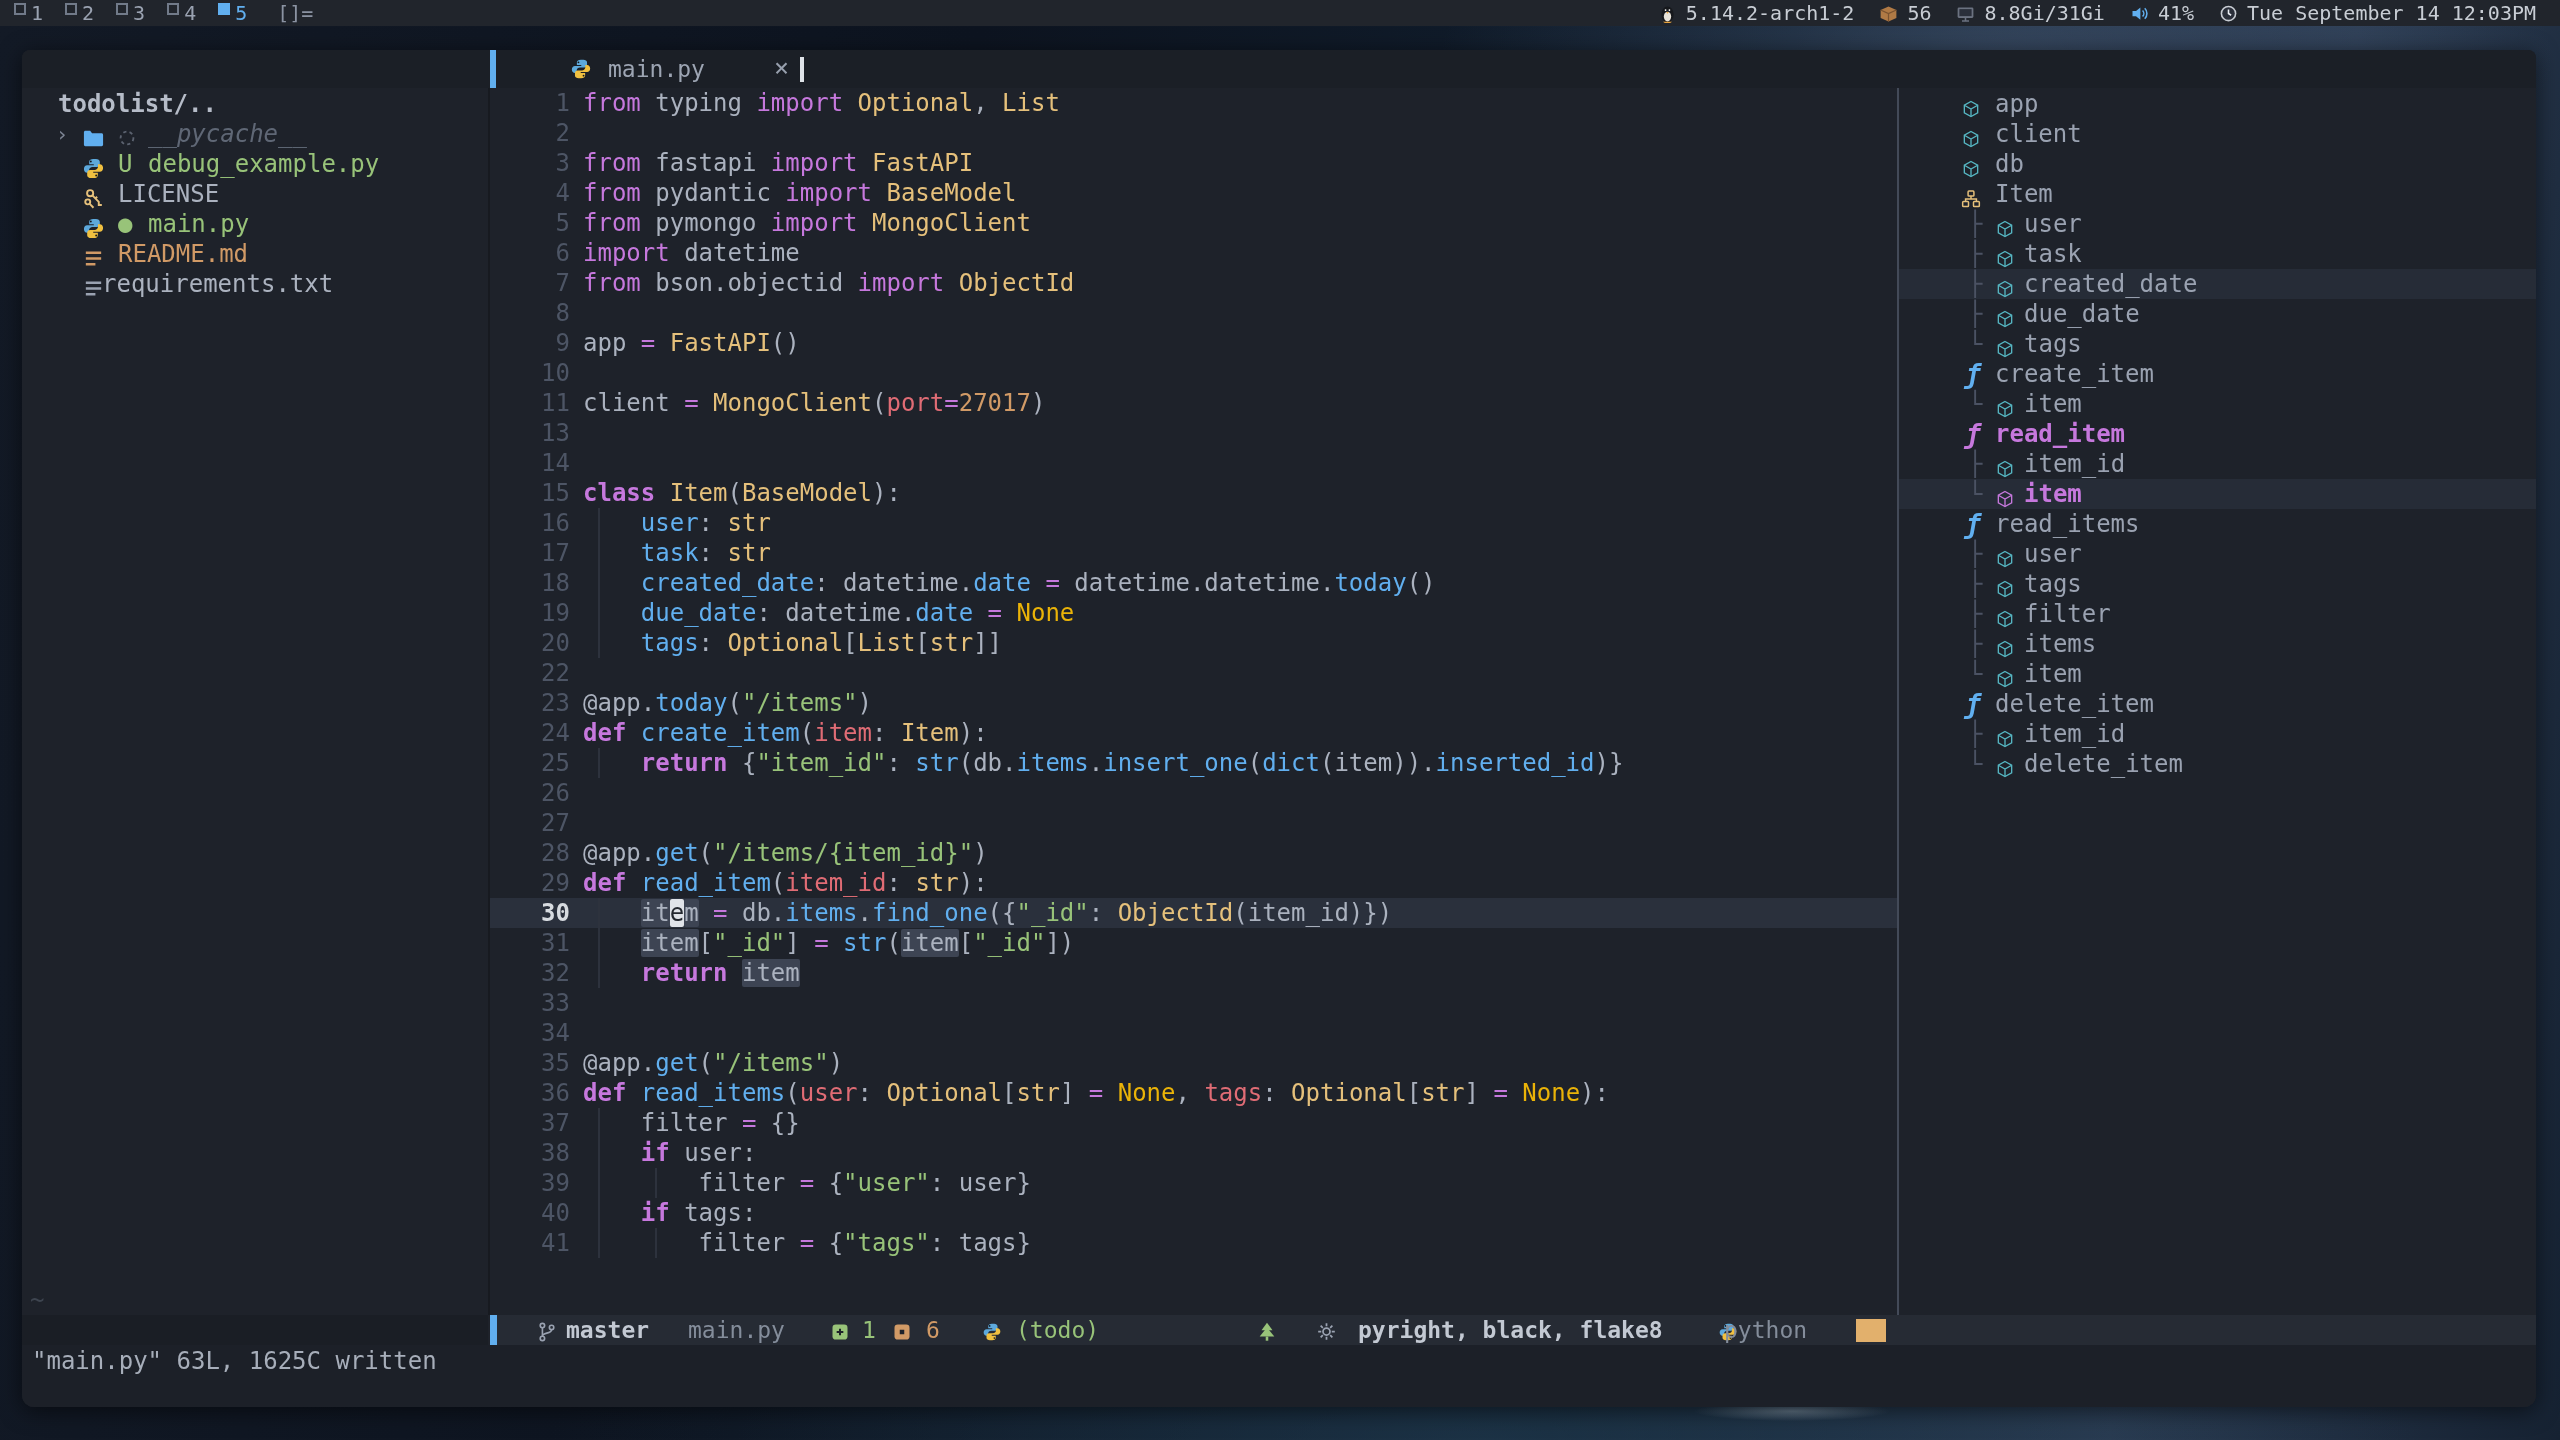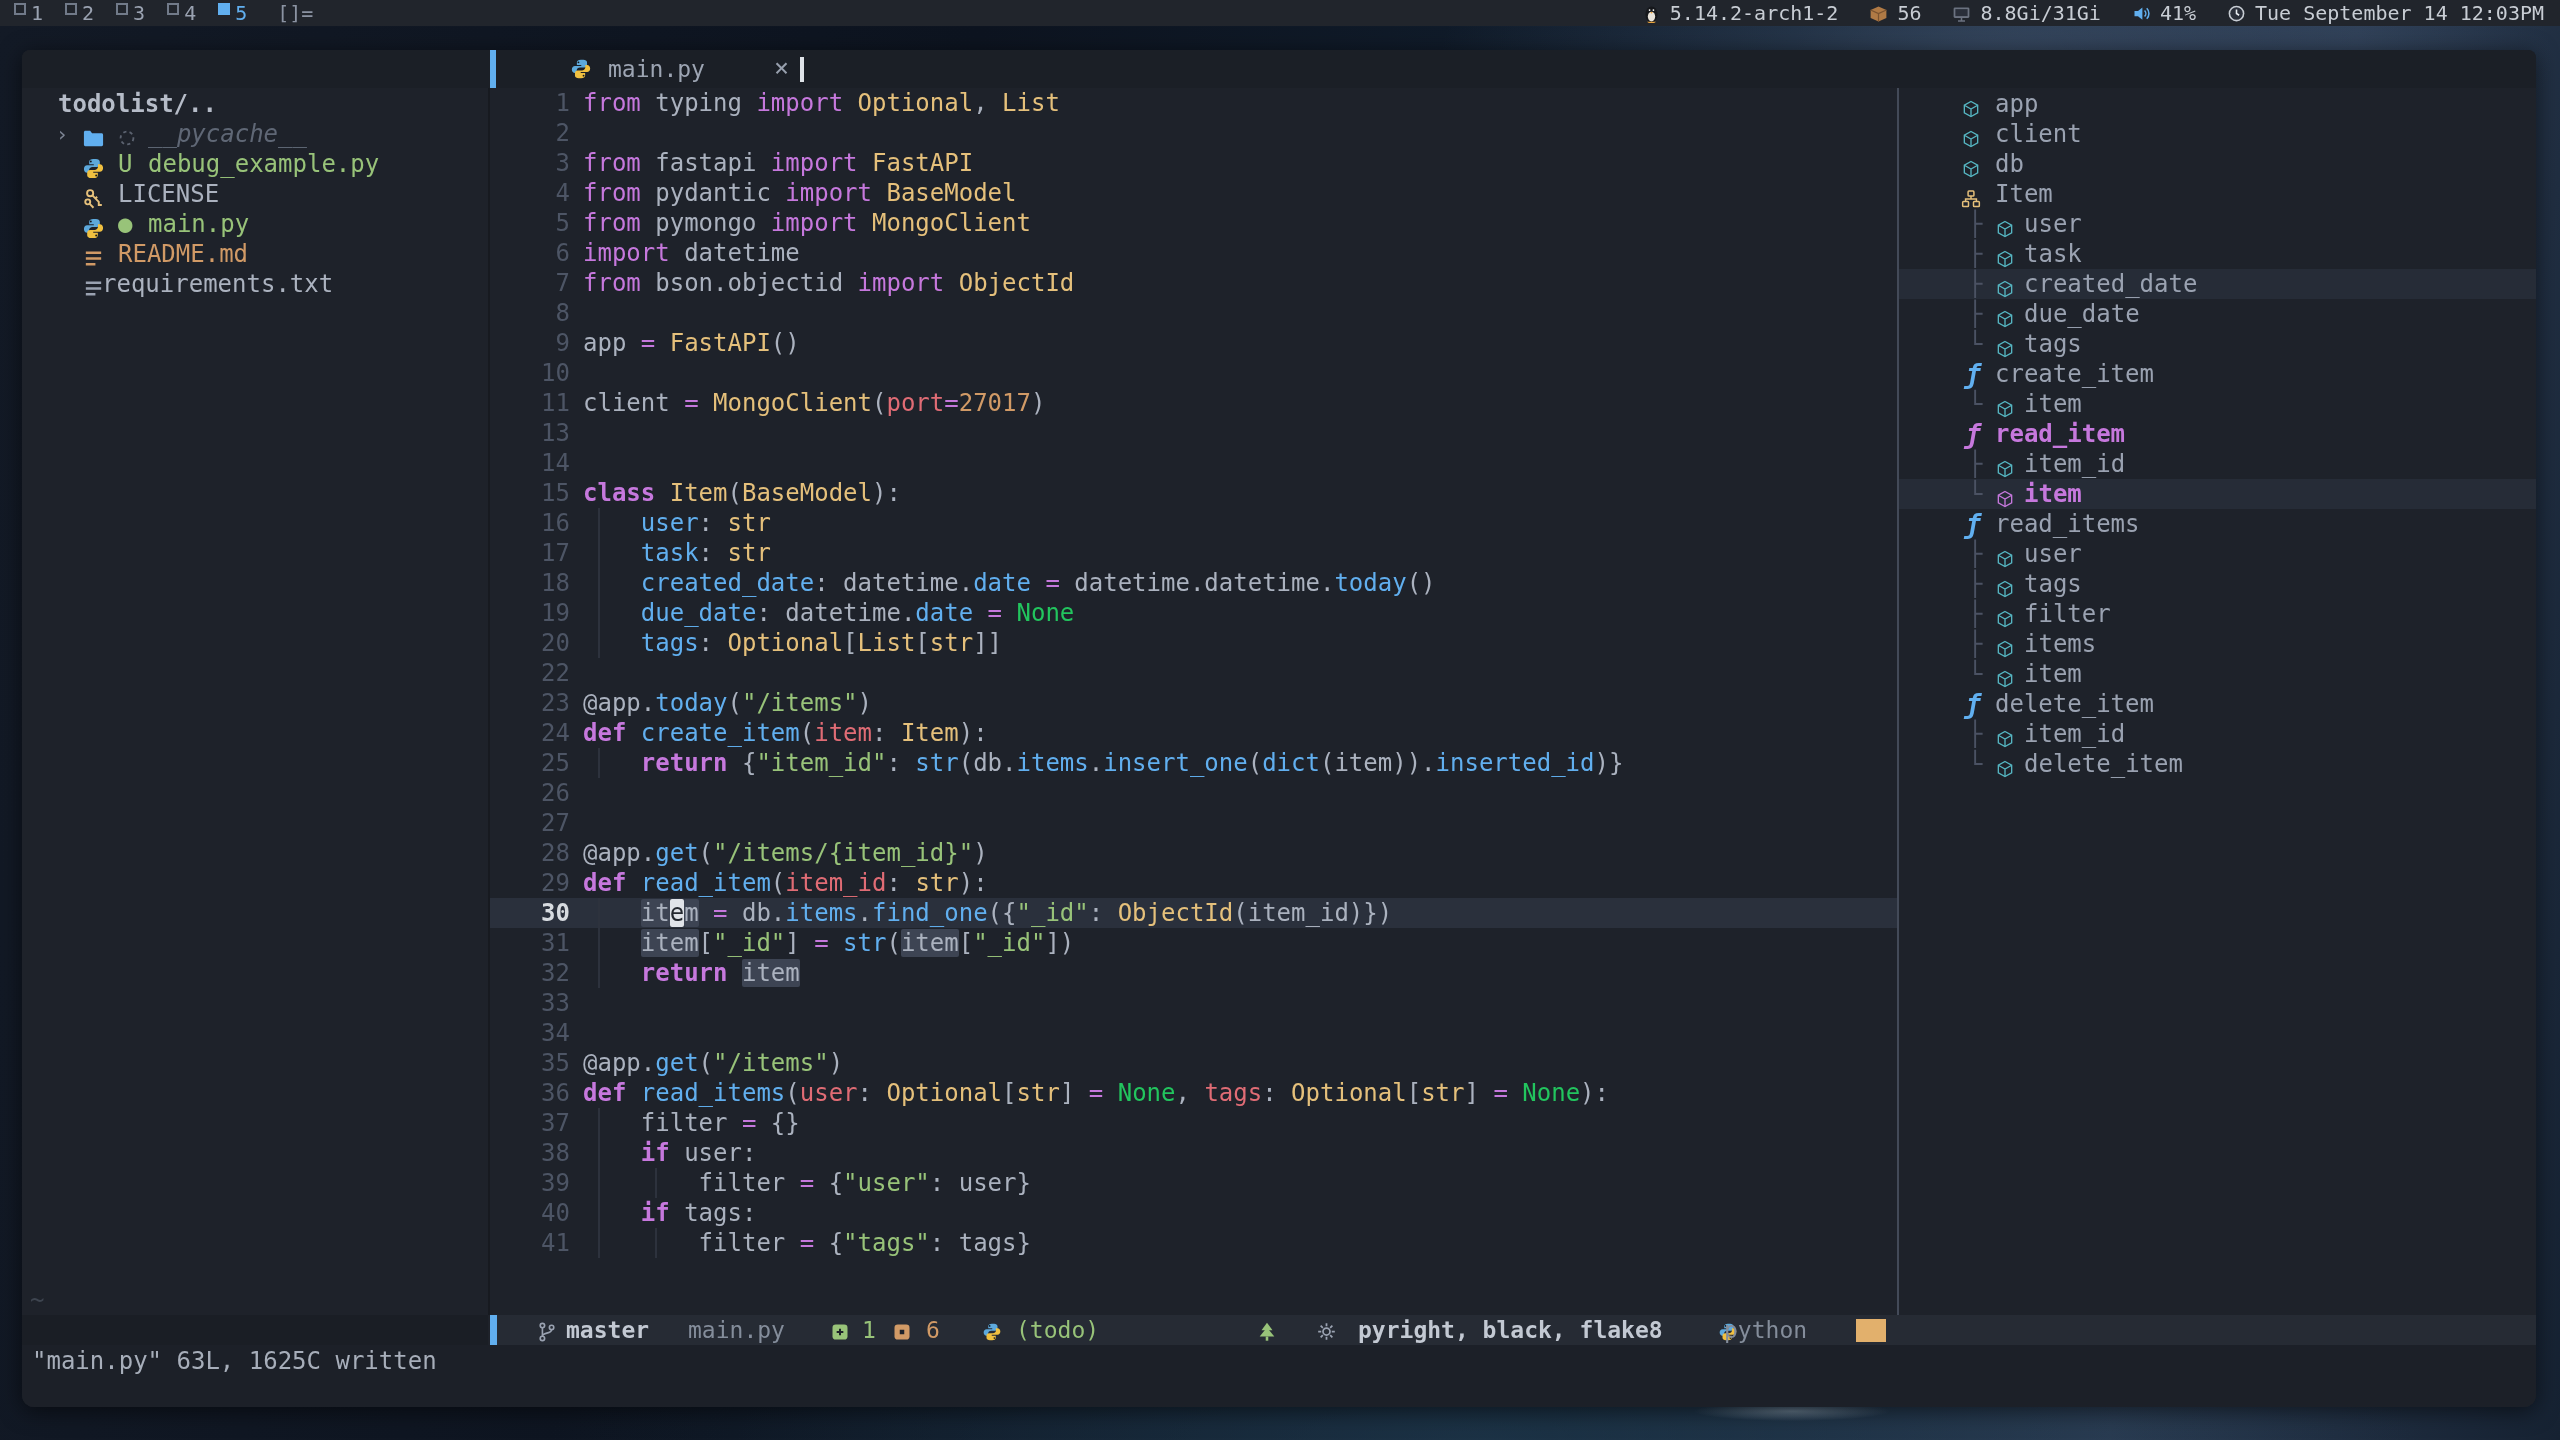--- a/index.html
+++ b/index.html
@@ -17,21 +17,21 @@
   
   .topbar{position:absolute;left:0;top:0;width:2560px;height:26px;background:#21252c;
     display:flex;align-items:center;color:#9aa2b1;font-size:20px;}
   .ws-group{display:flex;align-items:center;gap:22px;padding-left:14px;}
   .ws{display:flex;align-items:flex-start;gap:5px;cursor:default;}
   .ws .sq{width:8px;height:8px;margin-top:2px;border:2px solid #717a89;display:inline-block;}
   .ws.active{color:#61afef;}
   .ws.active .sq{border-color:#61afef;background:#61afef;}
   .ws .num{line-height:24px;}
   .layout-ind{margin-left:30px;color:#8b93a2;}
-  .tb-status{margin-left:auto;display:flex;align-items:center;gap:30px;padding-right:16px;color:#c8cdd4;}
+  .tb-status{margin-left:auto;display:flex;align-items:center;gap:24px;padding-right:24px;color:#c8cdd4;}
   .tb-mod{display:flex;align-items:center;gap:8px;}
   .icon{display:inline-flex;align-items:center;justify-content:center;vertical-align:middle;}
   
   .window{position:absolute;left:22px;top:50px;width:2514px;height:1357px;background:#1e222a;
     border-radius:8px 8px 12px 12px;box-shadow:0 4px 22px rgba(0,0,0,.55);overflow:hidden;}
   
   .tabline{position:absolute;left:0;top:0;right:0;height:38px;background:#1b1f26;}
   .offset-bar{position:absolute;left:468px;top:0;width:6px;height:38px;background:#61afef;}
   .tab{position:absolute;left:474px;top:0;height:38px;width:330px;display:block;}
   .tab .icon{position:absolute;left:74px;top:8px;}
@@ -52,21 +52,21 @@
   .vsep-right{position:absolute;left:1875px;top:38px;width:2px;height:1227px;background:#434a58;}
   
   .editor{position:absolute;left:468px;top:38px;width:1407px;height:1227px;overflow:hidden;font-size:24px;}
   .line{position:relative;height:30px;line-height:30px;white-space:pre;}
   .line.cursorline{background:#2a303c;}
   .lnum{position:absolute;left:0;top:0;width:80px;text-align:right;color:#4d5565;}
   .lnum-cur{color:#d7dbe0;font-weight:bold;}
   .code{position:absolute;left:93px;top:0;}
   .gd{position:absolute;top:0;bottom:0;width:2px;background:#2d323d;}
   .k{color:#c678dd}.K{color:#c678dd;font-weight:bold}.t{color:#e5c07b}.f{color:#61afef}
-  .s{color:#98c379}.n{color:#d19a66}.c{color:#22c55e}.p{color:#e06c75}.o{color:#c678dd}.d{color:#abb2bf}
+  .s{color:#98c379}.n{color:#d19a66}.c{color:#eab308}.p{color:#e06c75}.o{color:#c678dd}.d{color:#abb2bf}
   .g{background:#3d4453;border-radius:2px;}
   .C{background:#e0e3e8;color:#23272e;border-radius:2px;}
   
   .sidebar{position:absolute;left:1877px;top:38px;width:637px;height:1227px;overflow:hidden;font-size:24px;}
   .srow{position:absolute;left:0;right:0;height:30px;line-height:30px;}
   .srow.band{background:#262c37;}
   .srow .at{position:absolute;top:0;height:30px;line-height:30px;}
   .conn{color:#4b5263;}
   .sym-label{color:#9aa2b1;}
   .sym-cur{color:#c678dd;font-weight:bold;}

